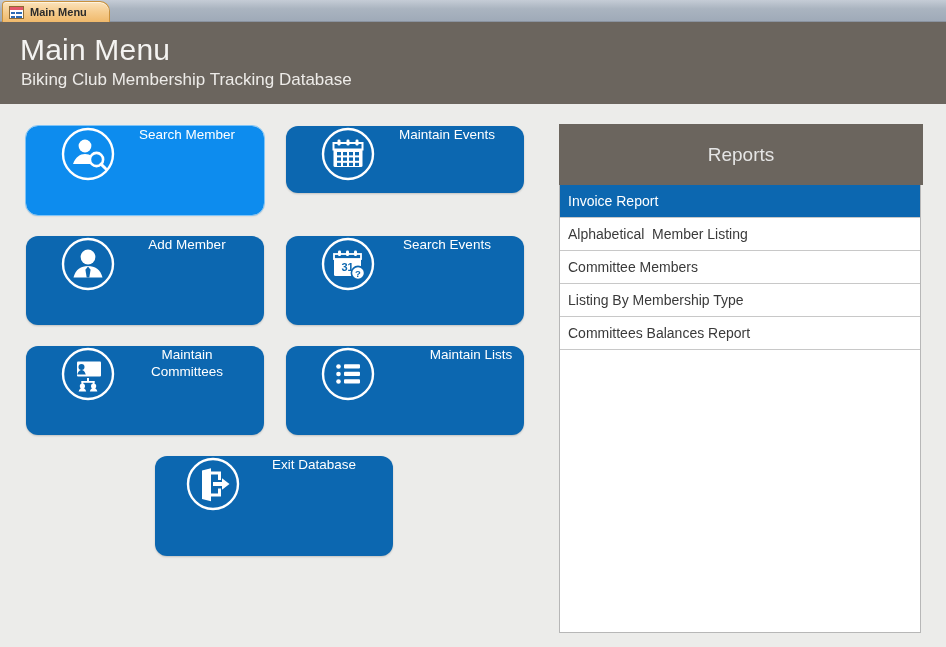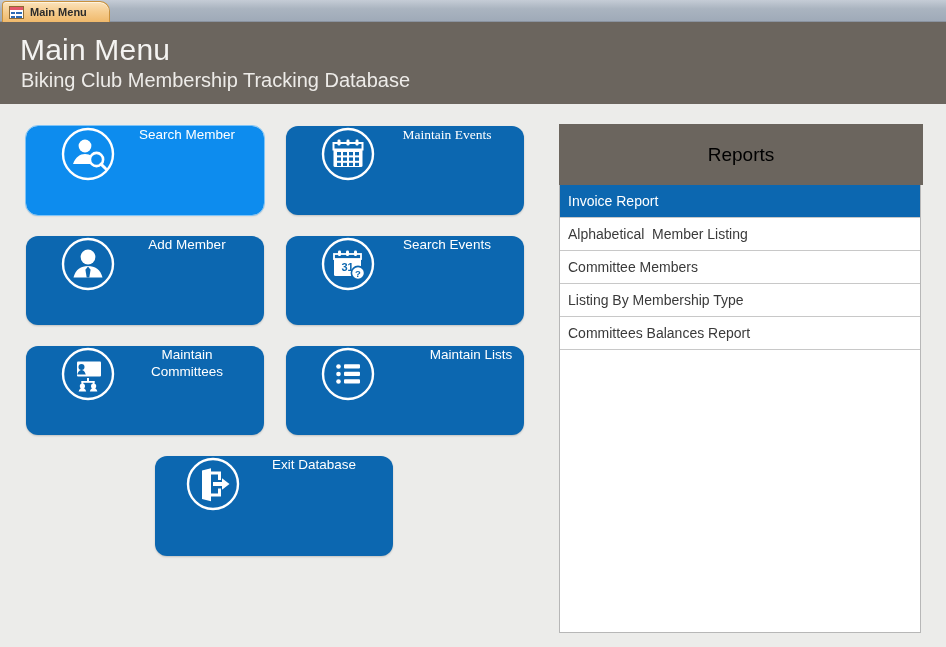--- a/index.html
+++ b/index.html
@@ -82,21 +82,21 @@
     left: 20px; top: 11px;
     font-size: 30px;
     color: #F4F3F1;
     font-weight: normal;
     letter-spacing: 0.2px;
     line-height: 34px;
   }
   .header-subtitle {
     position: absolute;
     left: 21px; top: 47px;
-    font-size: 20px;
+    font-size: 17px;
     color: #EDEBE8;
     font-weight: normal;
     line-height: 22px;
   }
 
   
   .btn {
     position: absolute;
     background: #0C67B0;
     border-radius: 12px;
@@ -120,21 +120,21 @@
     text-align: center;
     color: #FFFFFF;
     font-size: 13.5px;
     line-height: 17px;
     padding: 0 10px 0 4px;
     white-space: pre-line;
   }
 
   
   #btn-search-member   { left: 26px;  top: 126px; width: 238px; height: 89px; }
-  #btn-maintain-events { left: 286px; top: 126px; width: 238px; height: 89px; font-family: Liberation Serif, serif; }
+  #btn-maintain-events { left: 286px; top: 126px; width: 238px; height: 67px; }
   #btn-add-member      { left: 26px;  top: 236px; width: 238px; height: 89px; }
   #btn-search-events   { left: 286px; top: 236px; width: 238px; height: 89px; }
   #btn-maintain-committees { left: 26px;  top: 346px; width: 238px; height: 89px; }
   #btn-maintain-lists  { left: 286px; top: 346px; width: 238px; height: 89px; gap: 48px; }
   #btn-exit-database   { left: 155px; top: 456px; width: 238px; height: 100px; }
 
   #btn-exit-database .ic { margin-left: 30px; }
 
   
   .reports-panel {
@@ -145,21 +145,21 @@
   .reports-header {
     position: absolute;
     left: 2px; top: 0;
     width: 364px; height: 61px;
     background: #6B655E;
     display: flex;
     align-items: center;
     justify-content: center;
   }
   .reports-header-text {
-    color: #000000;
+    color: #e5e5e5;
     font-size: 19px;
     font-weight: normal;
   }
   .reports-list {
     position: absolute;
     left: 2px; top: 61px;
     width: 362px; height: 448px;
     background: #FFFFFF;
     border: 1px solid #B7B7B7;
     border-top: none;

